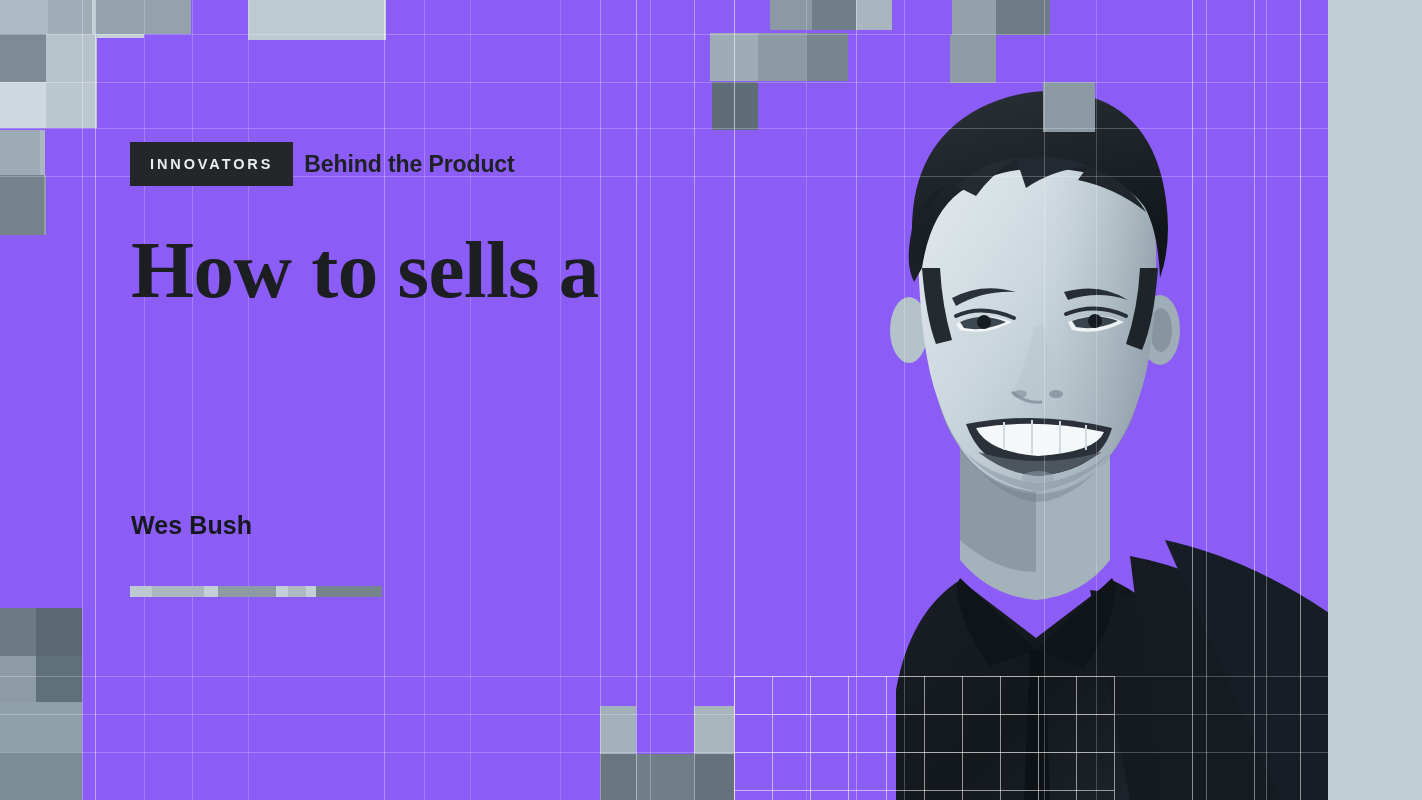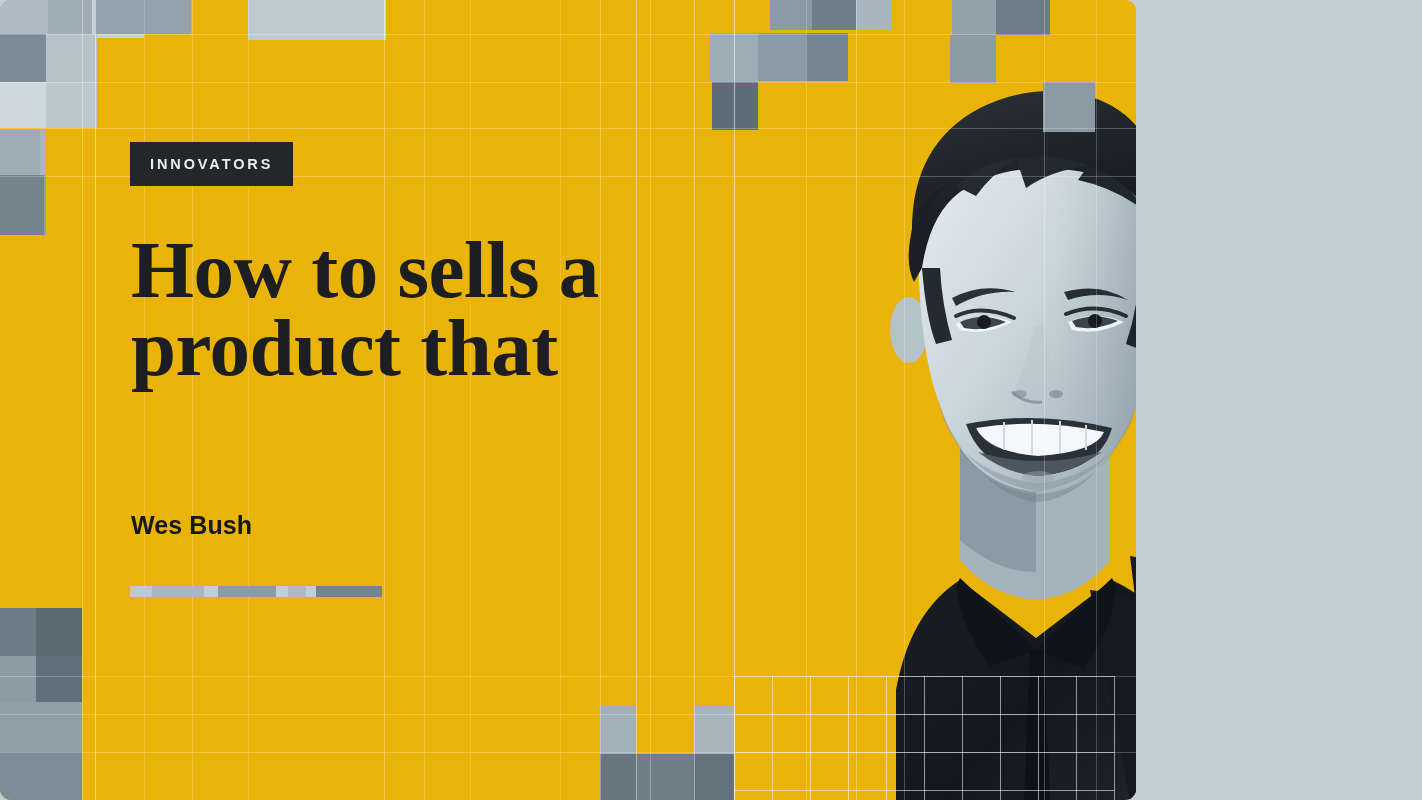--- a/index.html
+++ b/index.html
@@ -7,24 +7,23 @@
 
   html, body {
     width:1422px; height:800px;
     background:#c2cfd7;
     font-family:"Liberation Sans", sans-serif;
     overflow:hidden;
   }
 
   #stage {
     position:relative;
-    width:1136px; height:800px;
-    background:#eab308;
+    width:1328px; height:800px;
+    background:#8b5cf6;
     overflow:hidden;
-    border-radius:11px;
   }
 
   
   .mos { position:absolute; }
 
   
   .vline { position:absolute; top:0; height:800px; width:1px;
            background:rgba(255,255,255,.42); }
 
   .hline { position:absolute; left:0; width:1422px; height:1px;
@@ -310,25 +309,25 @@
       <div class="gridline-v" style="left: 342px; top: 0px; height: 100%;"></div>
       <div class="gridline-v" style="left: 380px; top: 0px; height: 100%;"></div>
       <div class="gridline-h" style="top: 0px; left: 0px; width: 100%;"></div>
       <div class="gridline-h" style="top: 38px; left: 0px; width: 100%;"></div>
       <div class="gridline-h" style="top: 76px; left: 0px; width: 100%;"></div>
       <div class="gridline-h" style="top: 114px; left: 0px; width: 100%;"></div>
     </div>
 
   <div id="eyebrow-row">
     <div id="badge">INNOVATORS</div>
+    <div id="eyebrow-text">Behind the Product</div>
   </div>
 
   <h1 id="headline">
     <span class="ln">How to sells a</span>
-    <span class="ln">product that</span>
   </h1>
 
   <div id="speaker-name">Wes Bush</div>
 
   <div id="accent-bar">
       <span style="width: 22px; background: rgb(188, 201, 209);"></span>
       <span style="width: 52px; background: rgb(170, 183, 192);"></span>
       <span style="width: 14px; background: rgb(194, 207, 215);"></span>
       <span style="width: 58px; background: rgb(141, 155, 164);"></span>
       <span style="width: 12px; background: rgb(194, 207, 215);"></span>

